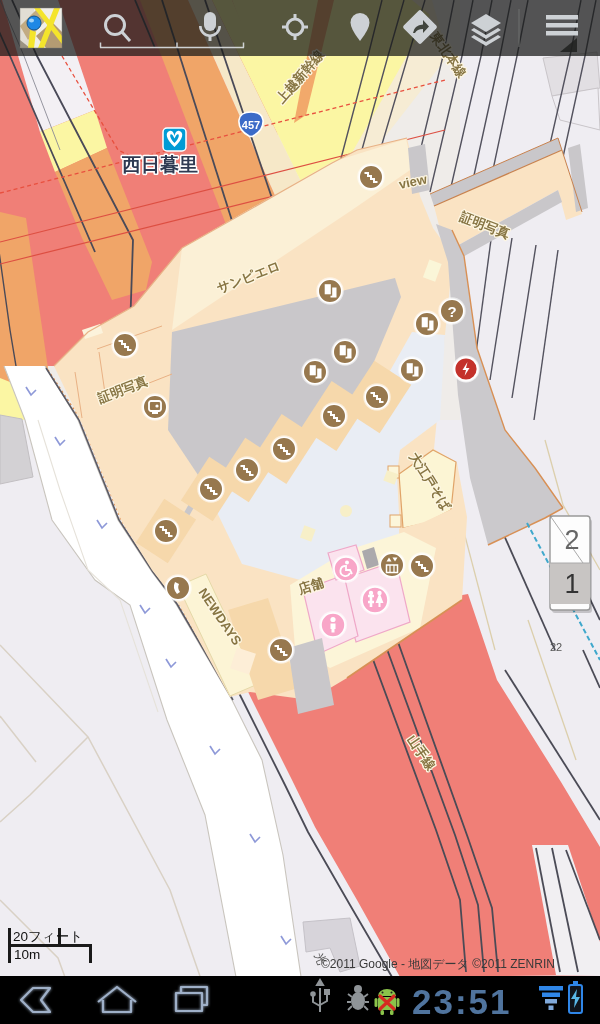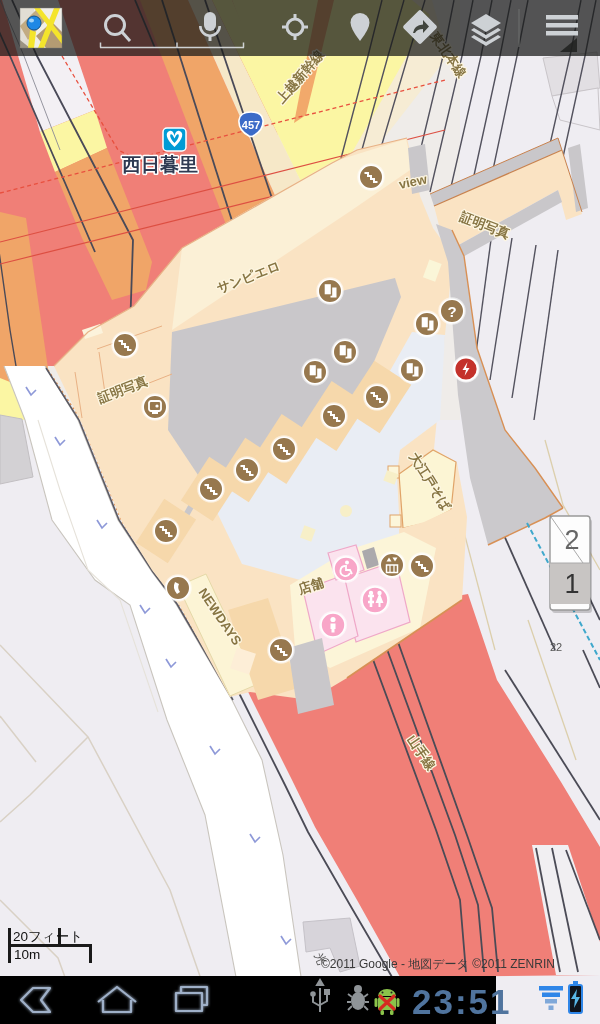--- a/index.html
+++ b/index.html
@@ -1,17 +1,17 @@
 <!DOCTYPE html>
 <html><head><meta charset="utf-8"><style>
 html,body{margin:0;padding:0}
 #page{position:relative;width:600px;height:1024px;overflow:hidden;background:#EFEDF2;font-family:"Liberation Sans",sans-serif}
 #map{position:absolute;top:0;left:0}
 #topbar{position:absolute;top:0;left:0;width:600px;height:56px;background:rgba(22,24,22,0.72)}
-#botbar{position:absolute;top:976px;left:0;width:496px;height:48px;background:#000}
+#botbar{position:absolute;top:976px;left:0;width:600px;height:48px;background:#000}
 .lbl{fill:#877543;font-size:13px;font-weight:bold;stroke:#FDF6E2;stroke-width:2.6px;paint-order:stroke;stroke-linejoin:round}
 </style></head><body>
 <div id="page">
 <svg id="map" width="600" height="1024">
 
 <rect x="0" y="0" width="600" height="1024" fill="#EFEDF2"></rect>
 <rect x="0" y="0" width="460" height="420" fill="#EFECE9"></rect>
 
 <g stroke="#D9D1C5" stroke-width="1.5" fill="none">
 <path d="M0,645 L88,737 L170,890 L210,1005"></path>

